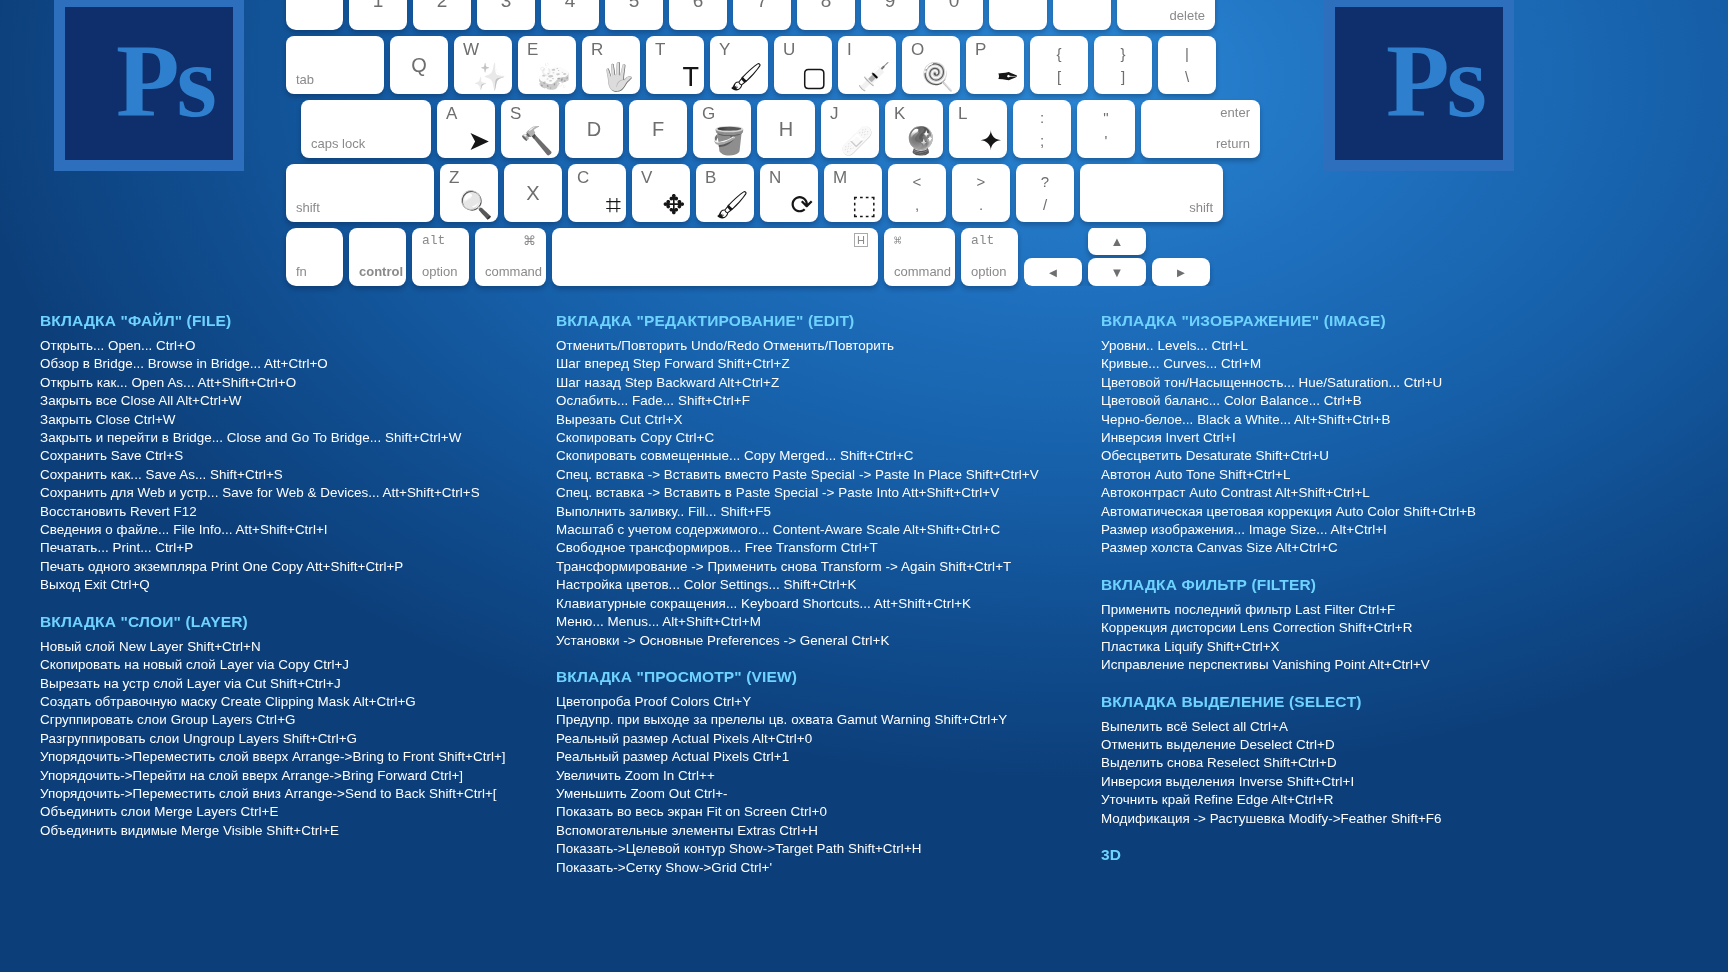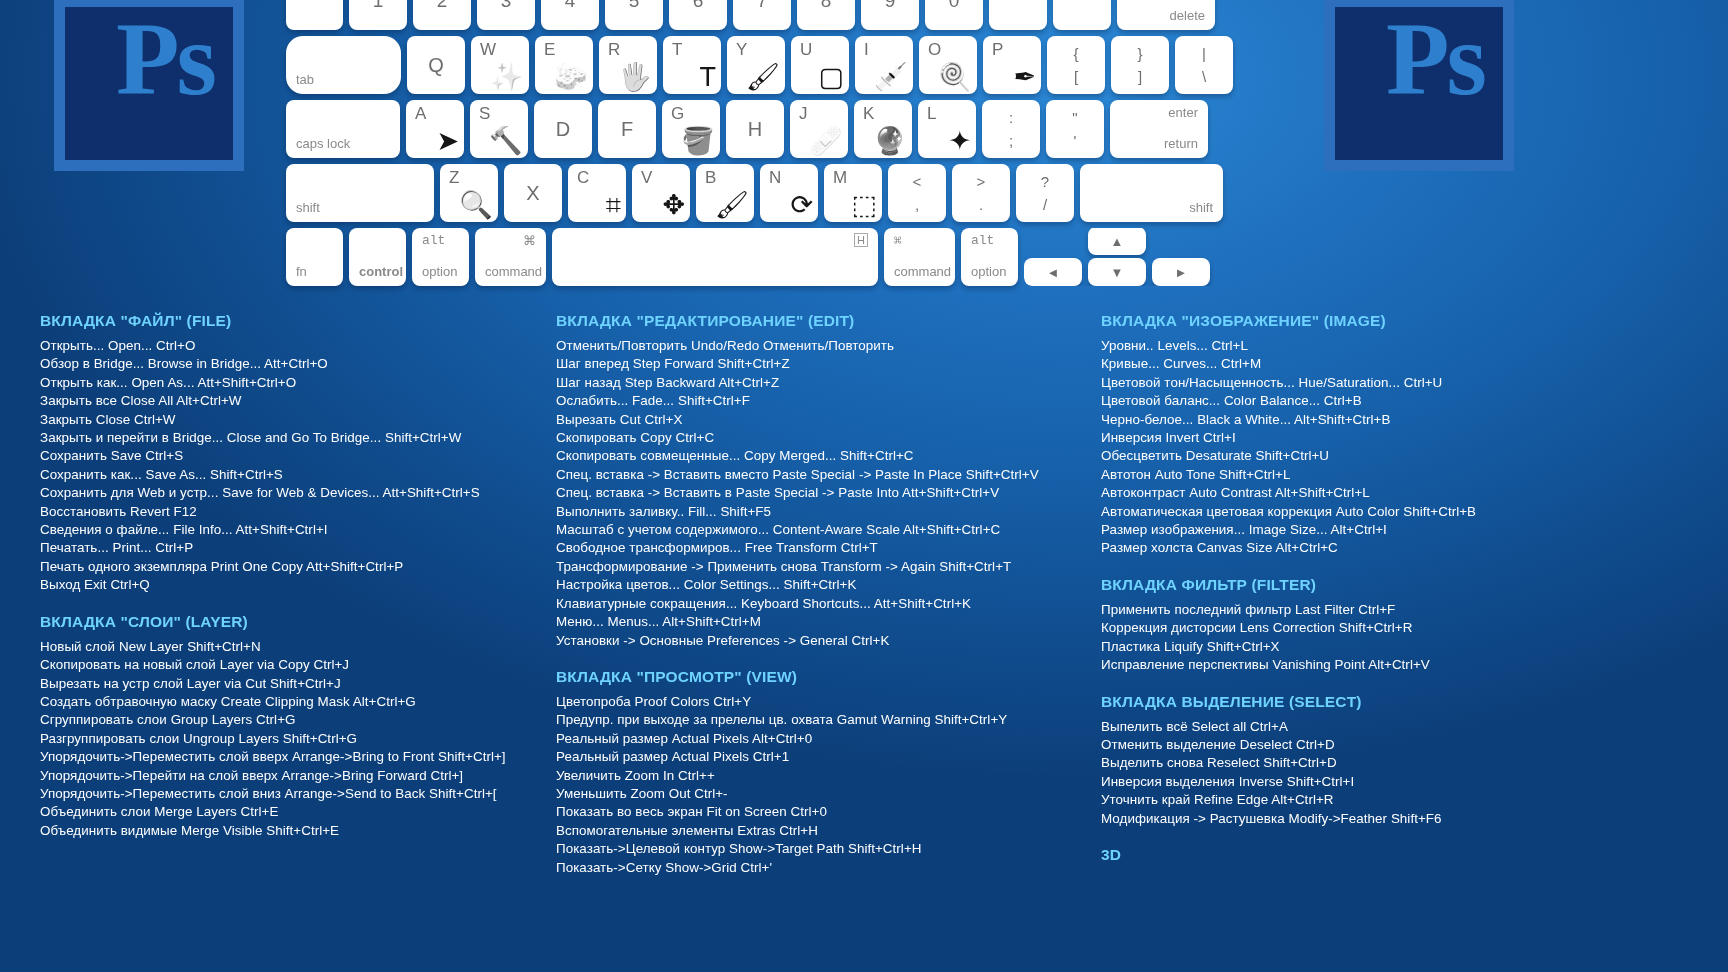--- a/index.html
+++ b/index.html
@@ -13,21 +13,21 @@
     position:relative;
   }
 
   
   .ps-logo{
     position:absolute; width:190px; height:175px;
     background:#2e6fbd; padding:11px;
   }
   .ps-logo .inner{
     width:100%; height:100%; background:#0e2f6b;
-    display:flex; align-items:flex-start; justify-content:center;padding-left:32px;
+    display:flex; align-items:center; justify-content:center;padding-left:32px;
   }
   .ps-logo .glyph{
     font-family:"Liberation Serif", serif;
     font-size:104px; font-weight:bold; color:#2f7fcf;
     letter-spacing:-3px; line-height:1; padding-bottom:6px;
   }
   #logo-left{ left:54px; top:-4px; }
   #logo-right{ left:1324px; top:-4px; }
 
   
@@ -78,27 +78,27 @@
   .key .tool{
     position:absolute; right:5px; bottom:3px;
     font-size:27px; line-height:1;
     color:#2b2b2b;
     filter: grayscale(100%) contrast(125%);
   }
   .key .arrow{
     position:absolute; left:50%; top:50%; transform:translate(-50%,-50%);
     font-size:13px; color:#6e6e6e;
   }
-  .w-tab{ width:115px;border-radius:17px; }
-  .w-caps{ width:114px; }
+  .w-tab{ width:98px; }
+  .w-caps{ width:130px;margin-left:15px; }
   .w-shiftL{ width:148px; }
   .w-shiftR{ width:143px; }
   .w-del{ width:98px; }
-  .w-ret{ width:98px;text-decoration:underline; }
-  .w-fn{ width:57px; }
+  .w-ret{ width:119px;text-decoration:underline; }
+  .w-fn{ width:57px;border-radius:10px; }
   .w-ctrl{ width:57px;font-weight:bold; }
   .w-opt{ width:57px; }
   .w-cmd{ width:71px; }
   .w-space{ width:326px; }
   .h-half{ height:28px; }
   .arrow-stack{ display:flex; flex-direction:column; gap:3px; }
 
   
   .col{ position:absolute; }
   #col-file{ left:40px;   top:312px; width:515px; }

